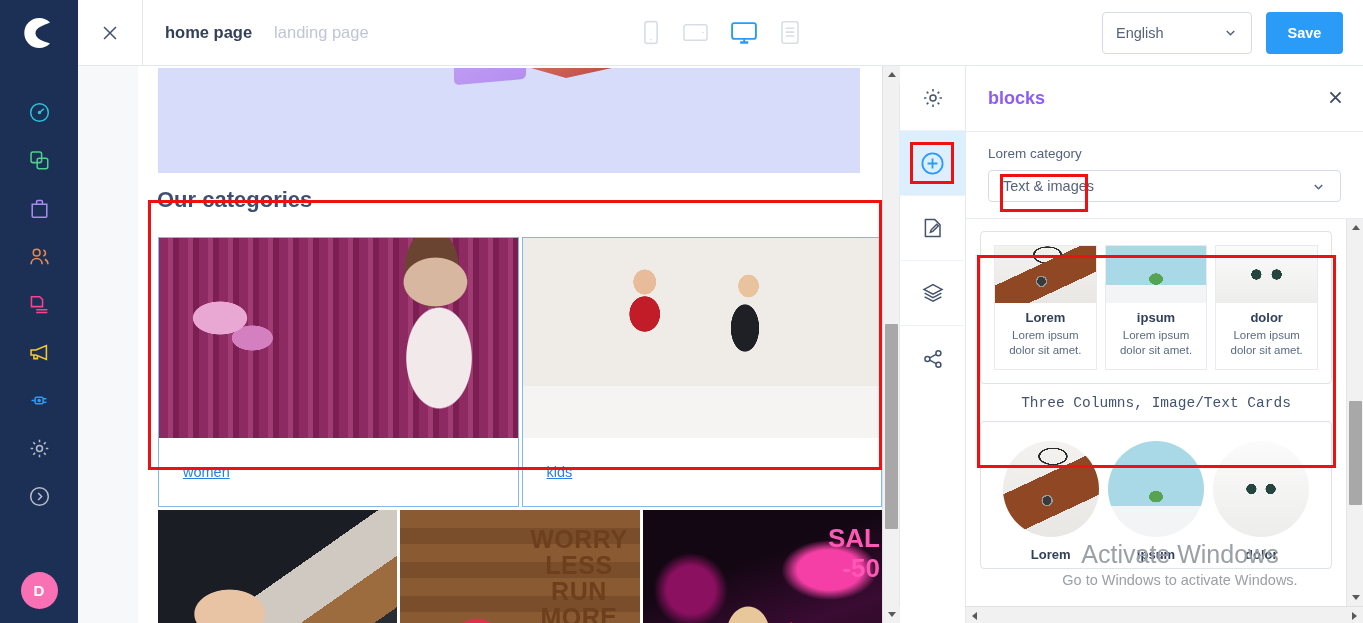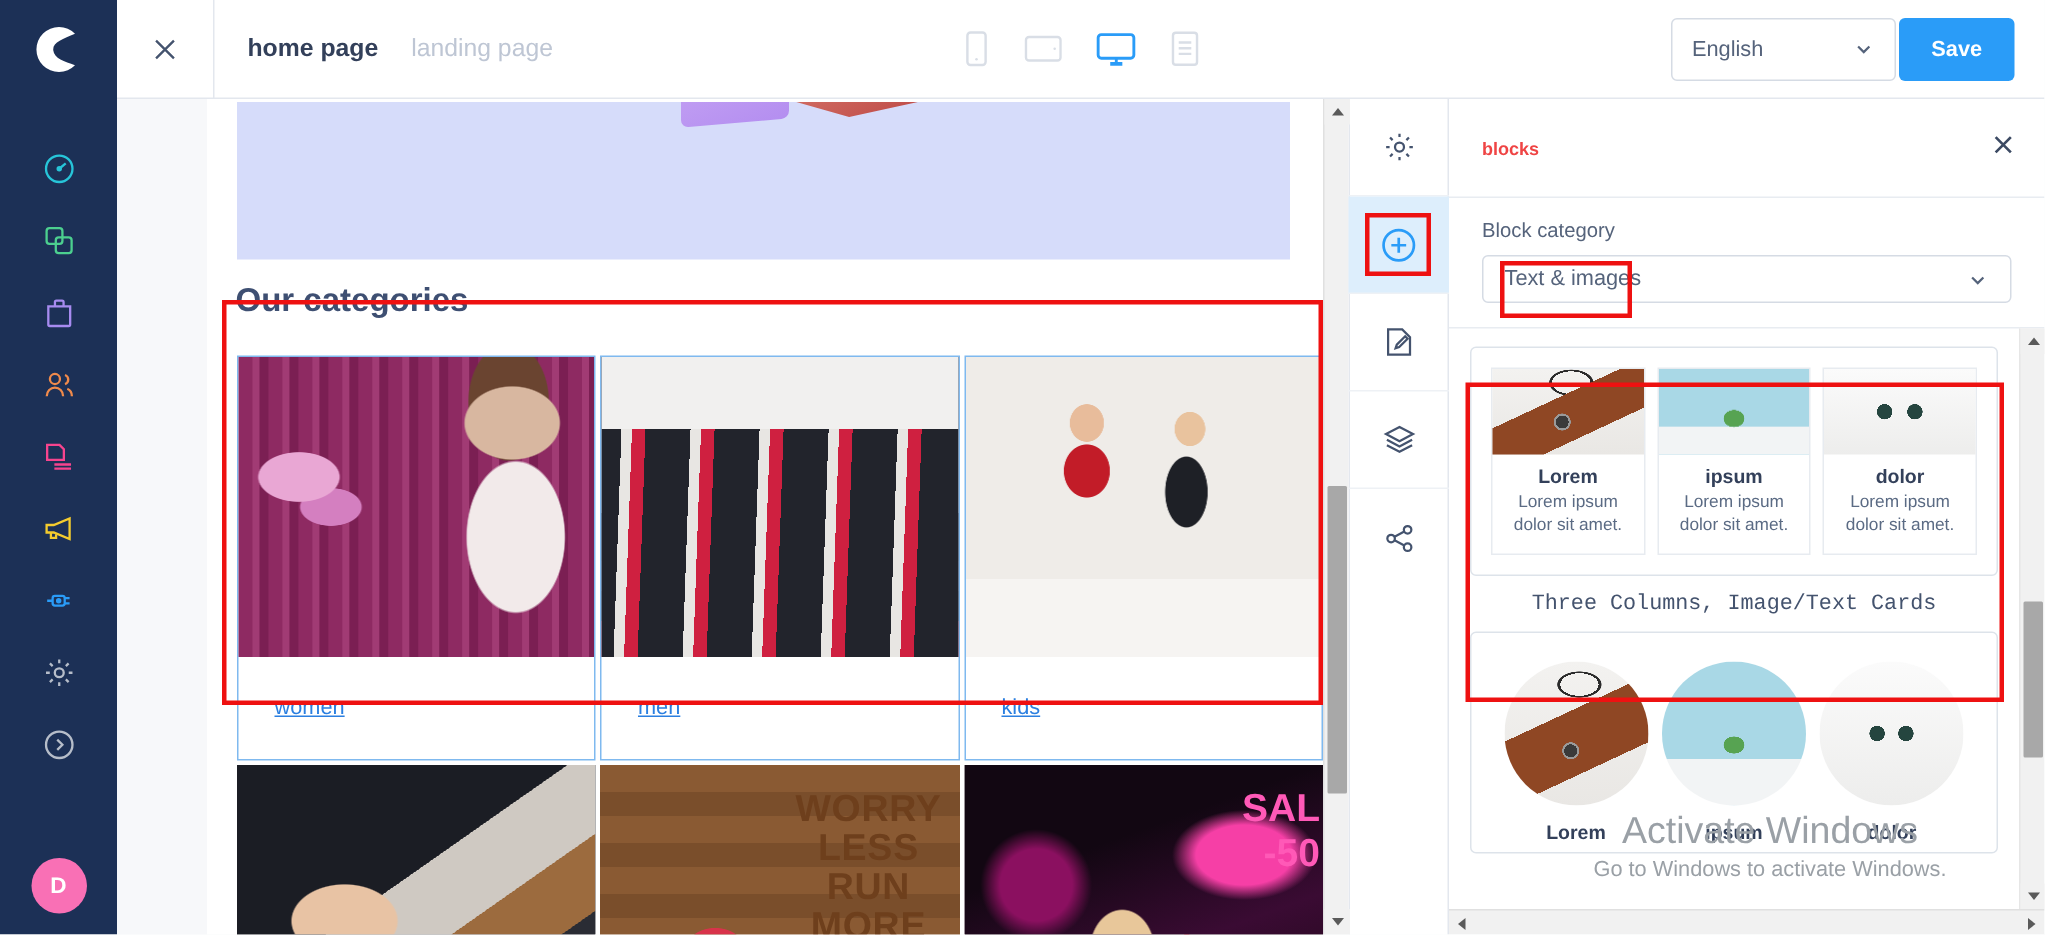--- a/index.html
+++ b/index.html
@@ -37,21 +37,21 @@
     display: flex; align-items: center; flex: 0 0 66px; position: relative;
   }
   .close-btn { width: 64px; height: 65px; display: flex; align-items: center; justify-content: center; cursor: pointer; }
   .topbar-divider { width: 1px; height: 66px; background: #e3e7ee; }
   .tabs { display: flex; align-items: center; gap: 22px; padding-left: 22px; }
   .tab { font-size: 16.5px; cursor: pointer; }
   .tab.active { color: #33405a; font-weight: bold; }
   .tab.inactive { color: #bec6d4; }
   .device-group { position: absolute; left: 50%; transform: translateX(-50%); display: flex; align-items: center; gap: 22px; }
   .device-btn { cursor: pointer; display: flex; align-items: center; justify-content: center; }
-  .topbar-right { margin-left: auto; display: flex; align-items: center; gap: 2px; padding-right: 20px; }
+  .topbar-right { margin-left: auto; display: flex; align-items: center; gap: 14px; padding-right: 20px; }
   .lang-select {
     width: 150px; height: 42px; border: 1px solid #d5dbe4; border-radius: 4px;
     display: flex; align-items: center; justify-content: space-between;
     padding: 0 13px; font-size: 14.5px; color: #55637b; cursor: pointer; background: #fff;
   }
   .save-btn {
     width: 77px; height: 42px; background: #2a9cf8; color: #fff; border-radius: 4px;
     display: flex; align-items: center; justify-content: center;
     font-size: 14.5px; font-weight: bold; cursor: pointer;
   }
@@ -139,21 +139,21 @@
   }
   .tool {
     width: 67px; height: 65px; display: flex; align-items: center; justify-content: center;
     cursor: pointer; border-bottom: 1px solid #eef1f5; position: relative;
   }
   .tool.active { background: #ddeefc; }
 
   
   .panel { width: 397px; flex: 0 0 397px; background: #fff; display: flex; flex-direction: column; min-height: 0; }
   .panel-head { height: 66px; display: flex; align-items: center; justify-content: space-between; padding: 0 20px 0 22px; border-bottom: 1px solid #e8ecf1; flex: 0 0 66px; }
-  .panel-title { font-size: 12px; font-weight: bold; color: #ef4444; }
+  .panel-title { font-size: 18px; font-weight: bold; color: #8b5cf6; }
   .panel-x { color: #3c4a63; font-size: 19px; cursor: pointer; line-height: 1; }
   .panel-cat { padding: 14px 22px 16px 22px; border-bottom: 1px solid #e8ecf1; }
   .panel-cat-label { font-size: 13.5px; color: #55637b; margin-bottom: 9px; }
   .select {
     height: 32px; border: 1px solid #d5dbe4; border-radius: 4px; background: #fff;
     display: flex; align-items: center; justify-content: space-between; padding: 0 14px;
     font-size: 14.5px; color: #55637b; cursor: pointer; position: relative;
   }
   .panel-scroll { flex: 1 1 auto; display: flex; min-height: 0; }
   .panel-list { flex: 1 1 auto; padding: 12px 14px 0 14px; min-width: 0; overflow: hidden; position: relative; }
@@ -343,28 +343,20 @@
             <div class="cell">
               <div class="cell-img">
                   <div class="ph ph-women"></div>
                 </div>
               <div class="cell-cap">
                 <span class="cell-link">women</span>
               </div>
             </div>
             <div class="cell">
               <div class="cell-img">
-                  <div class="ph ph-men"></div>
-                </div>
-              <div class="cell-cap">
-                <span class="cell-link">men</span>
-              </div>
-            </div>
-            <div class="cell">
-              <div class="cell-img">
                   <div class="ph ph-kids"></div>
                 </div>
               <div class="cell-cap">
                 <span class="cell-link">kids</span>
               </div>
             </div>
           </div>
 
           <div class="grid2">
             <div class="cell2">
@@ -432,21 +424,21 @@
         <div class="panel-head">
           <span class="panel-title">blocks</span>
           <span class="panel-x">
             <svg width="15" height="15" viewBox="0 0 16 16" stroke="#3c4a63" stroke-width="1.9">
               <path d="M2.6 2.6 13.4 13.4 M13.4 2.6 2.6 13.4"></path>
             </svg>
           </span>
         </div>
 
         <div class="panel-cat">
-          <div class="panel-cat-label">Block category</div>
+          <div class="panel-cat-label">Lorem category</div>
           <div class="select">
             <span>Text &amp; images</span>
             <svg width="15" height="15" viewBox="0 0 20 20" fill="none" stroke="#55637b" stroke-width="2">
               <path d="M5 8 L10 13 L15 8"></path>
             </svg>
           </div>
         </div>
 
         <div class="panel-scroll">
           <div class="panel-list">

